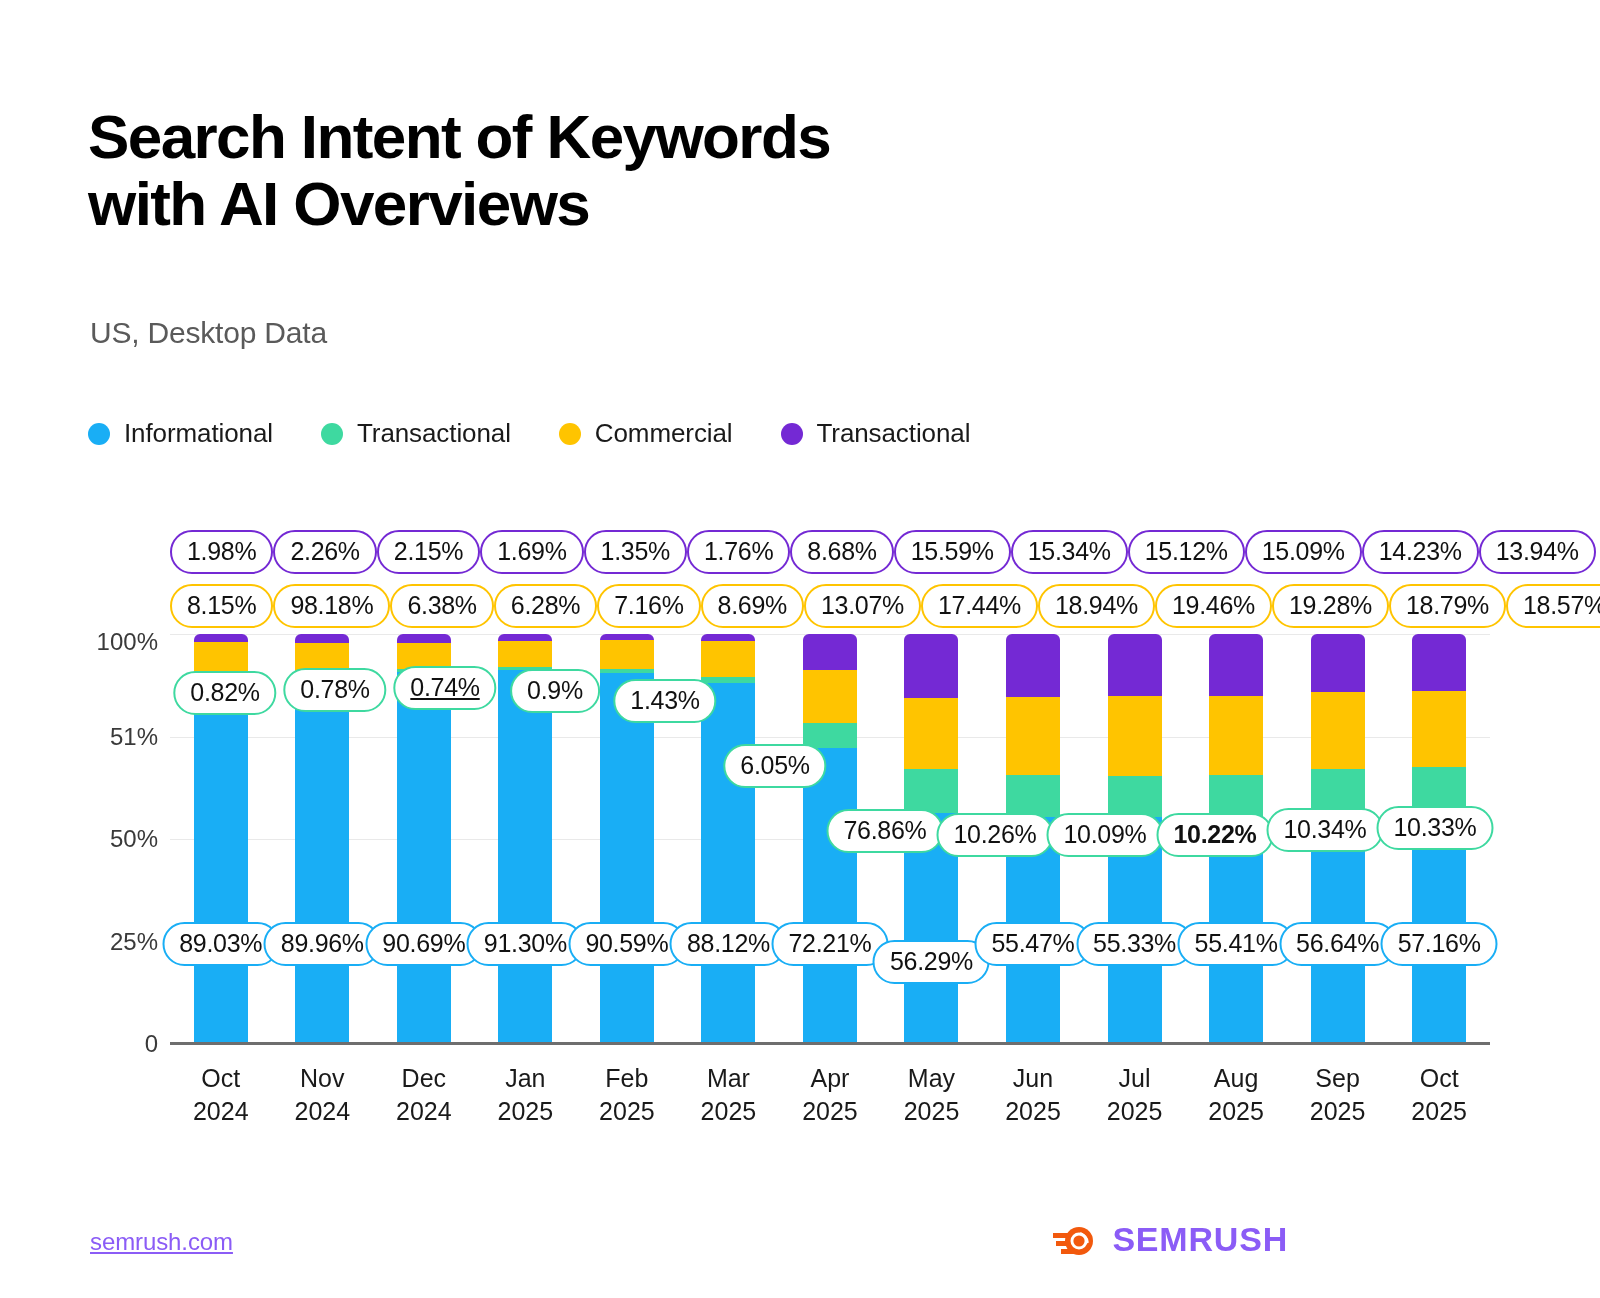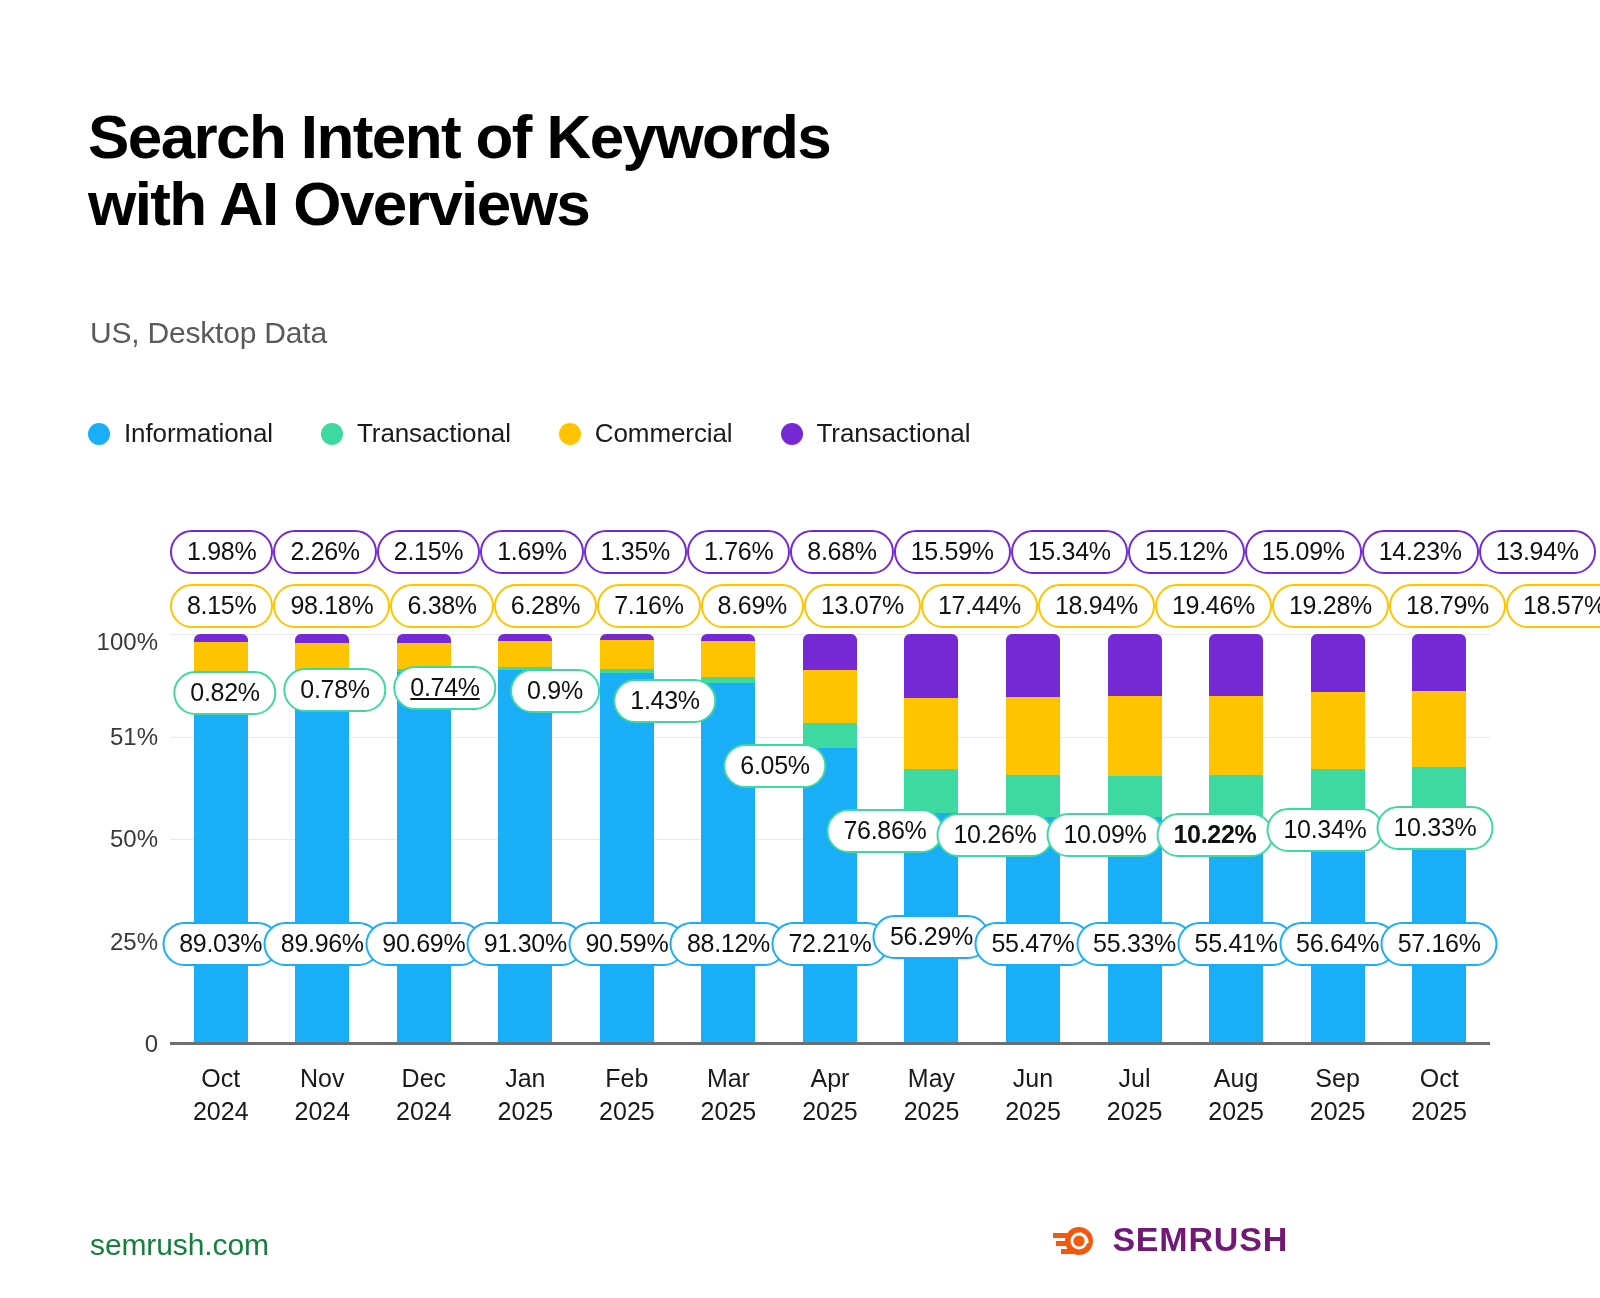--- a/index.html
+++ b/index.html
@@ -107,29 +107,29 @@
     position: absolute; left: 0; width: 1320px; display: flex;
   }
   .nav-cell, .info-cell { flex: 1 1 0; position: relative; }
   .nav-cell .pill, .info-cell .pill {
     position: absolute; left: 50%; transform: translate(-50%, -50%);
   }
 
   
   .footer-left {
     position: absolute; left: 90px; top: 1212px;
-    font-size: 30px; color: #15803d; letter-spacing: -0.1px;
+    font-size: 24px; color: #8b5cf6; letter-spacing: -0.1px; text-decoration: underline;
   }
   .footer-logo {
     position: absolute; right: 96px; top: 1203px;
     display: flex; align-items: center; gap: 14px;
   }
   .semrush-mark { width: 46px; height: 40px; flex: none; }
   .semrush-word {
-    font-size: 34px; font-weight: 700; color: #701a75;
+    font-size: 34px; font-weight: 700; color: #8b5cf6;
     letter-spacing: 0.8px;
   }
 </style>
 </head>
 <body>
 
 <div class="page">
 
   <h1 class="title">
     <span>Search Intent of Keywords</span><br>
@@ -334,21 +334,21 @@
           <div class="info-cell" style="height: 410px;">
             <div class="pill informational" style="top: 309.5px;">90.59%</div>
           </div>
           <div class="info-cell" style="height: 410px;">
             <div class="pill informational" style="top: 309.5px;">88.12%</div>
           </div>
           <div class="info-cell" style="height: 410px;">
             <div class="pill informational" style="top: 309.5px;">72.21%</div>
           </div>
           <div class="info-cell" style="height: 410px;">
-            <div class="pill informational" style="top: 303px;">56.29%</div>
+            <div class="pill informational" style="top: 328px;">56.29%</div>
           </div>
           <div class="info-cell" style="height: 410px;">
             <div class="pill informational" style="top: 309.5px;">55.47%</div>
           </div>
           <div class="info-cell" style="height: 410px;">
             <div class="pill informational" style="top: 309.5px;">55.33%</div>
           </div>
           <div class="info-cell" style="height: 410px;">
             <div class="pill informational" style="top: 309.5px;">55.41%</div>
           </div>

